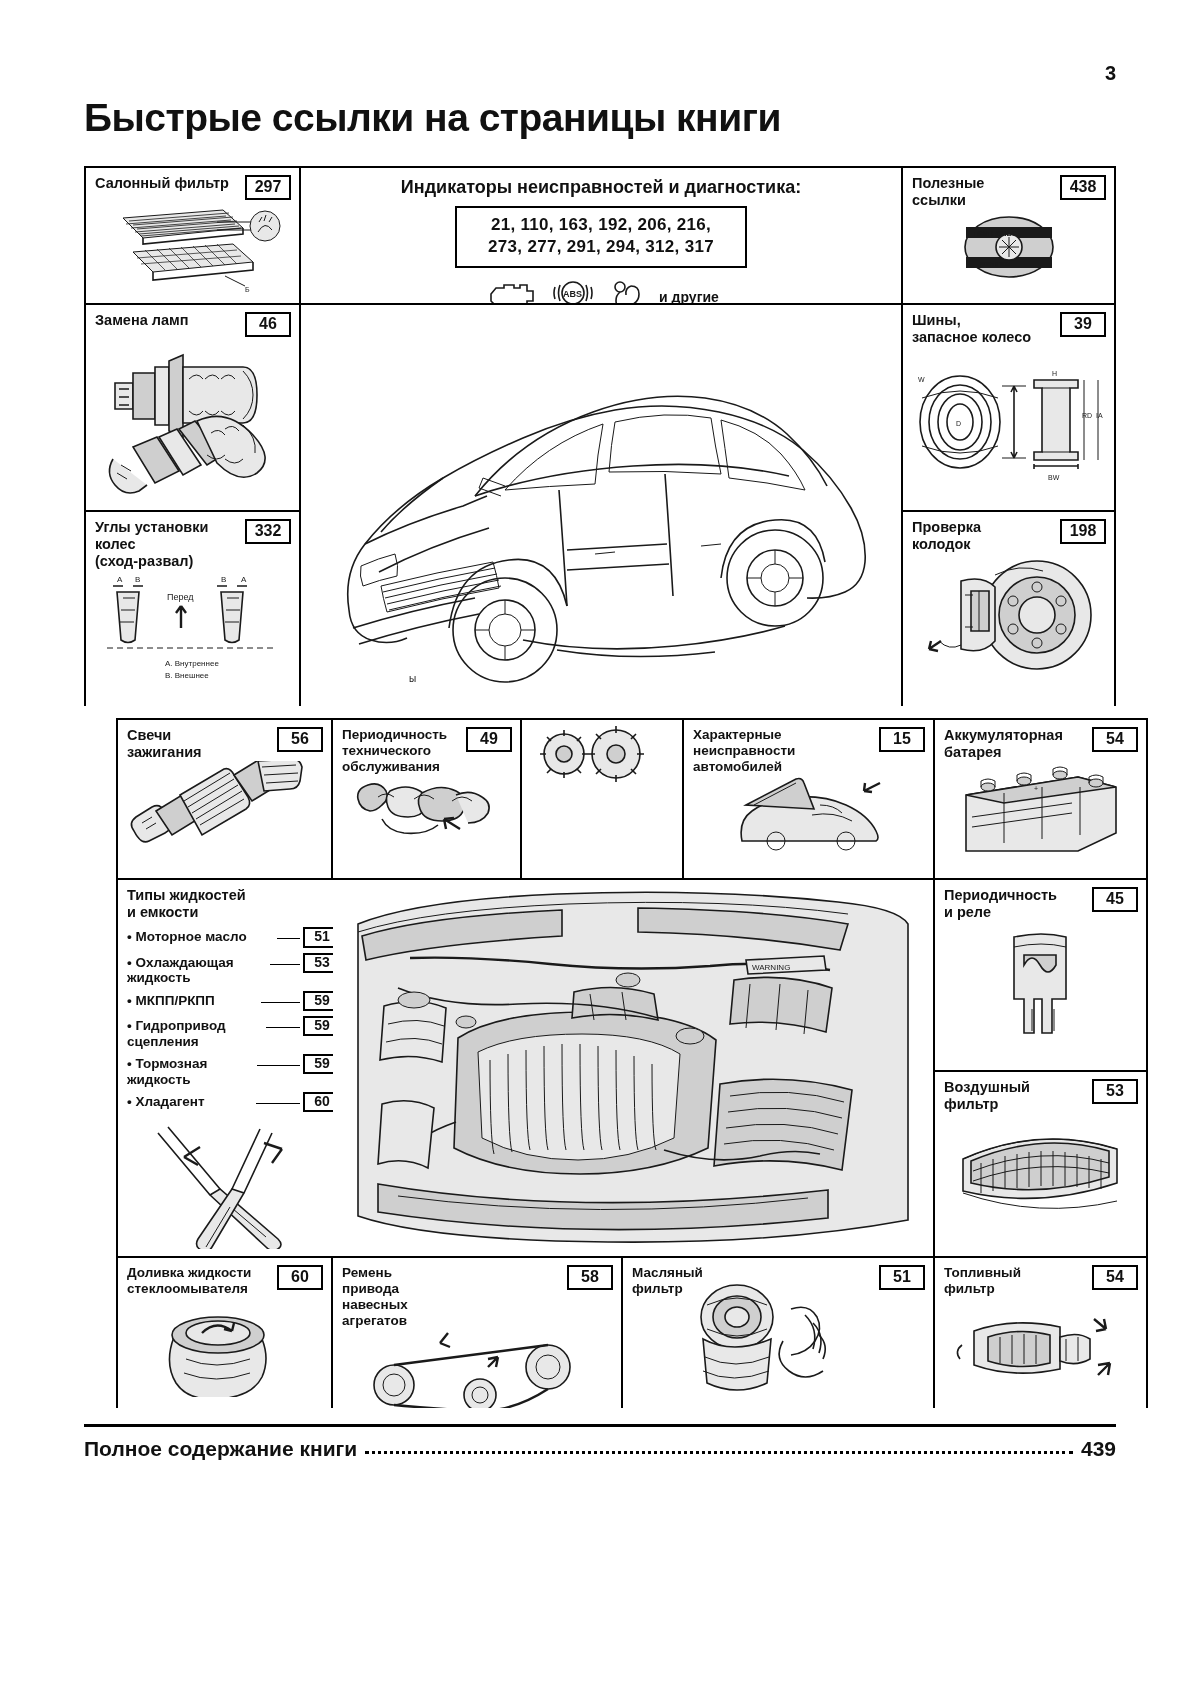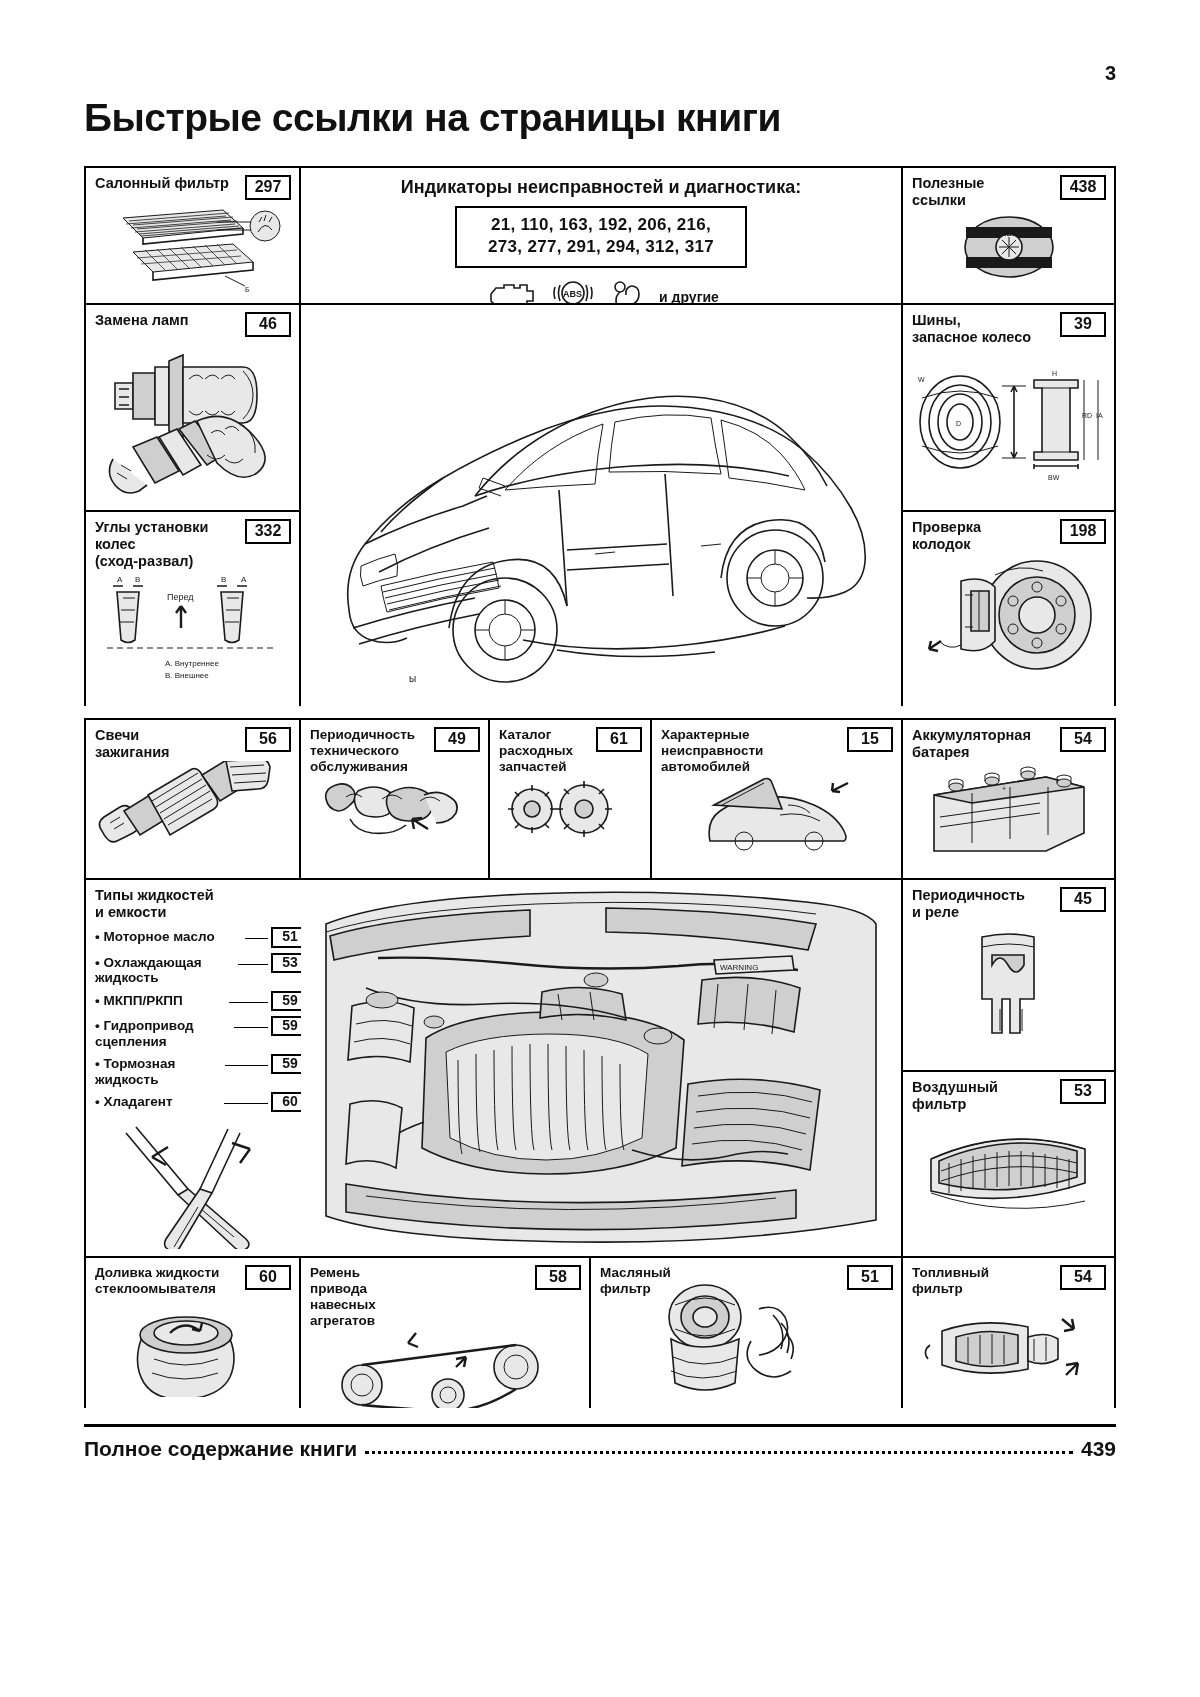--- a/index.html
+++ b/index.html
@@ -39,21 +39,21 @@
   }
   
   .grid {
     position: absolute;
     left: 84px;
     border: 2px solid #000;
     box-sizing: border-box;
     background: #1d4ed8;
   }
   #grid-top { top: 166px; width: 1032px; height: 540px; }
-  #grid-bottom { top: 718px; width: 1032px; height: 690px; }
+  #grid-bottom { top: 718px; width: 1032px; height: 690px; margin-left: 32px; }
 
   .cell {
     position: absolute;
     box-sizing: border-box;
     border-right: 2px solid #000;
     border-bottom: 2px solid #000;
     overflow: hidden;
     background: #fff;
   }
   .cell.no-r { border-right: none; }
@@ -536,26 +536,20 @@
             <path class="filllight" d="M104 20 q14 -6 26 2 q10 6 6 16 q-6 10 -20 10"></path>
             <path class="md" d="M30 44 q6 12 22 14 q22 2 34 -8"></path>
             <path class="hv" d="M92 44 l16 10 M92 44 l2 10 M92 44 l10 -1"></path>
             <path class="lt" d="M26 22 q8 -6 16 0 M62 24 q10 -8 20 0 M100 26 q10 -8 20 0"></path>
           </g>
         </svg>
       </div>
     </div>
 
     <div class="cell" style="left:404px; top:0; width:162px; height:160px;">
-      <div class="cell-head">
-        <div class="cell-title small" style="white-space:pre-line">Каталог
-расходных
-запчастей</div>
-        <div class="pagebox">61</div>
-      </div>
       <div class="ill-wrap">
         <svg class="ill" width="140" height="66" viewBox="0 0 140 66">
           <g class="md">
             <g>
               <circle class="filllight" cx="32" cy="34" r="20"></circle>
               <circle class="fillgray" cx="32" cy="34" r="8"></circle>
               <g class="md">
                 <path d="M32 10 v6 M32 52 v6 M8 34 h6 M50 34 h6
                          M15 17 l4 4 M45 49 l4 4 M49 17 l-4 4 M19 49 l-4 4"></path>
               </g>

